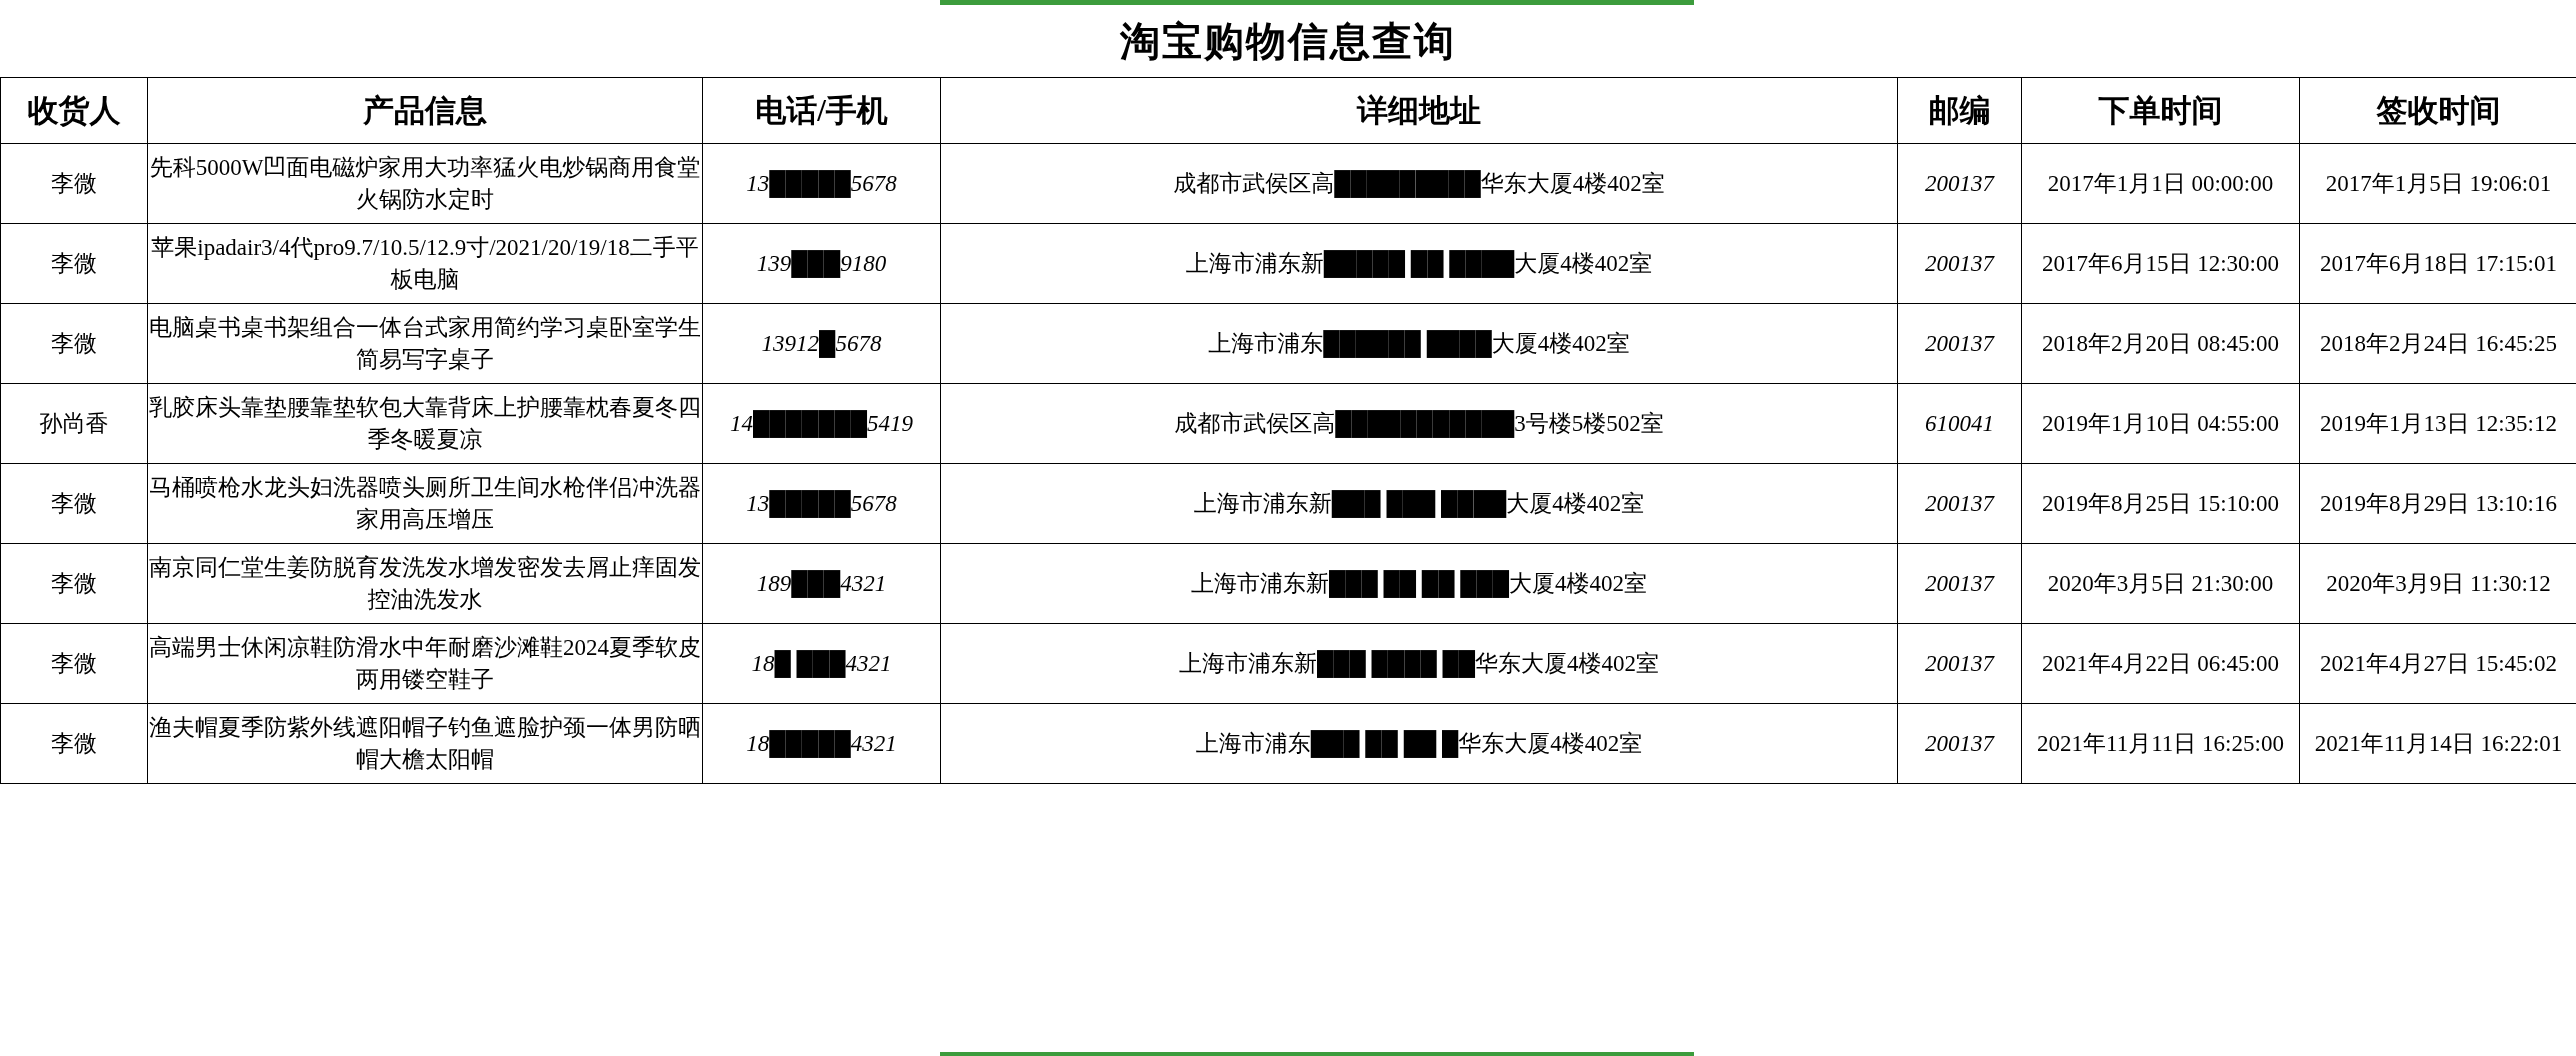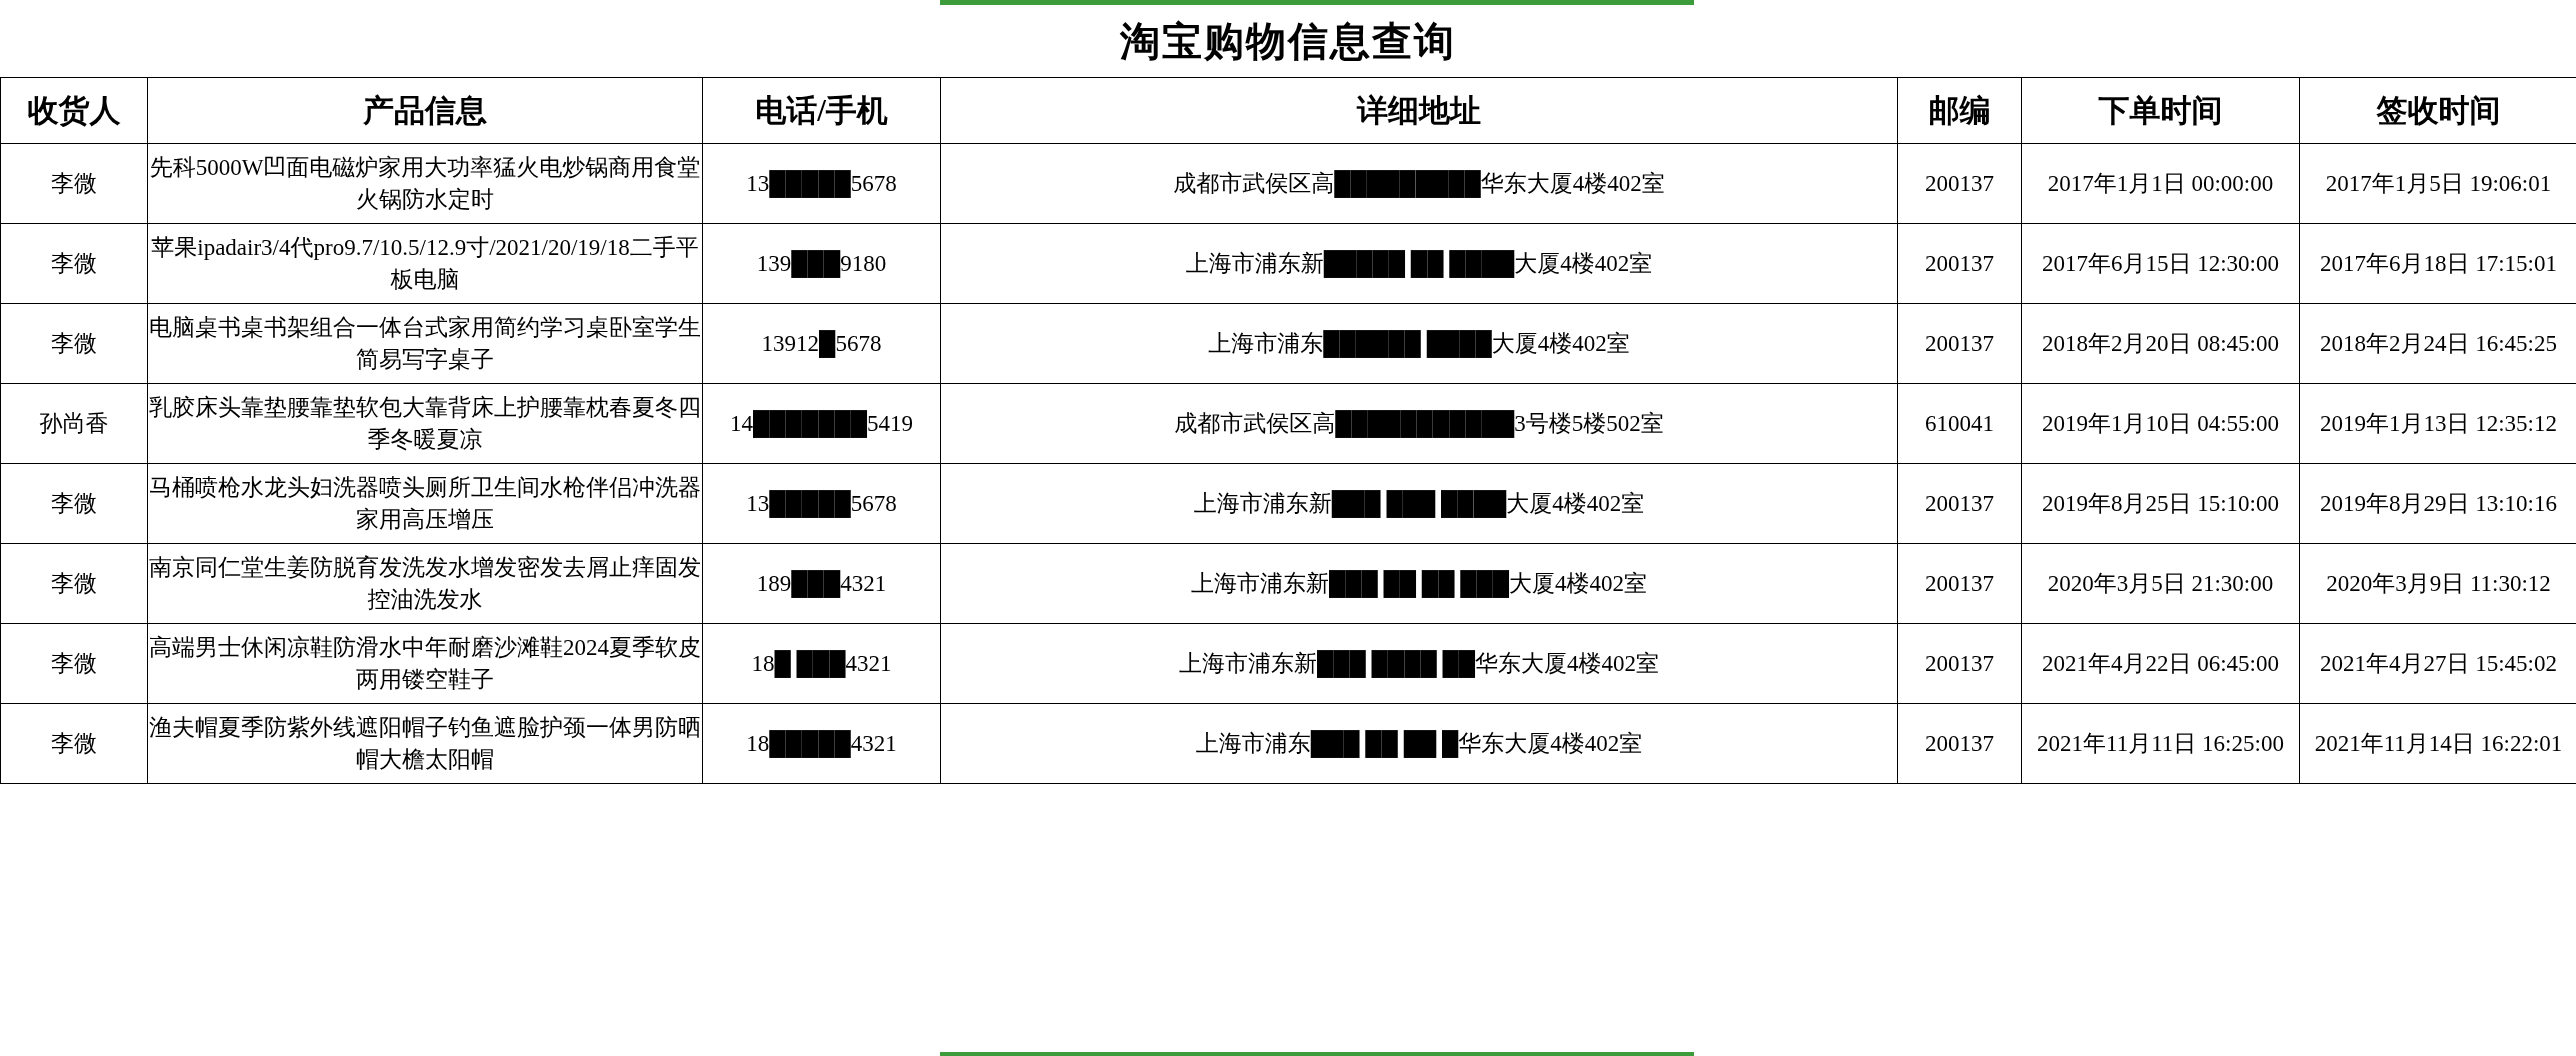--- a/index.html
+++ b/index.html
@@ -92,23 +92,24 @@
     font-size: 25px;
     padding: 4px 8px;
     position: relative;
     white-space: nowrap;
     overflow: hidden;
   }
   td.phone {
     font-size: 25px;
     position: relative;
     white-space: nowrap;
+    font-style: italic;
   }
   td.name { font-size: 26px; }
-  td.zip  { font-size: 24px; }
+  td.zip  { font-size: 24px; font-style: italic; }
   td.dt   { font-size: 23px; }
 </style>
 </head>
 <body>
 
 <div class="page">
 
   <div class="top-accent"></div>
 
   <div class="title">淘宝购物信息查询</div>

